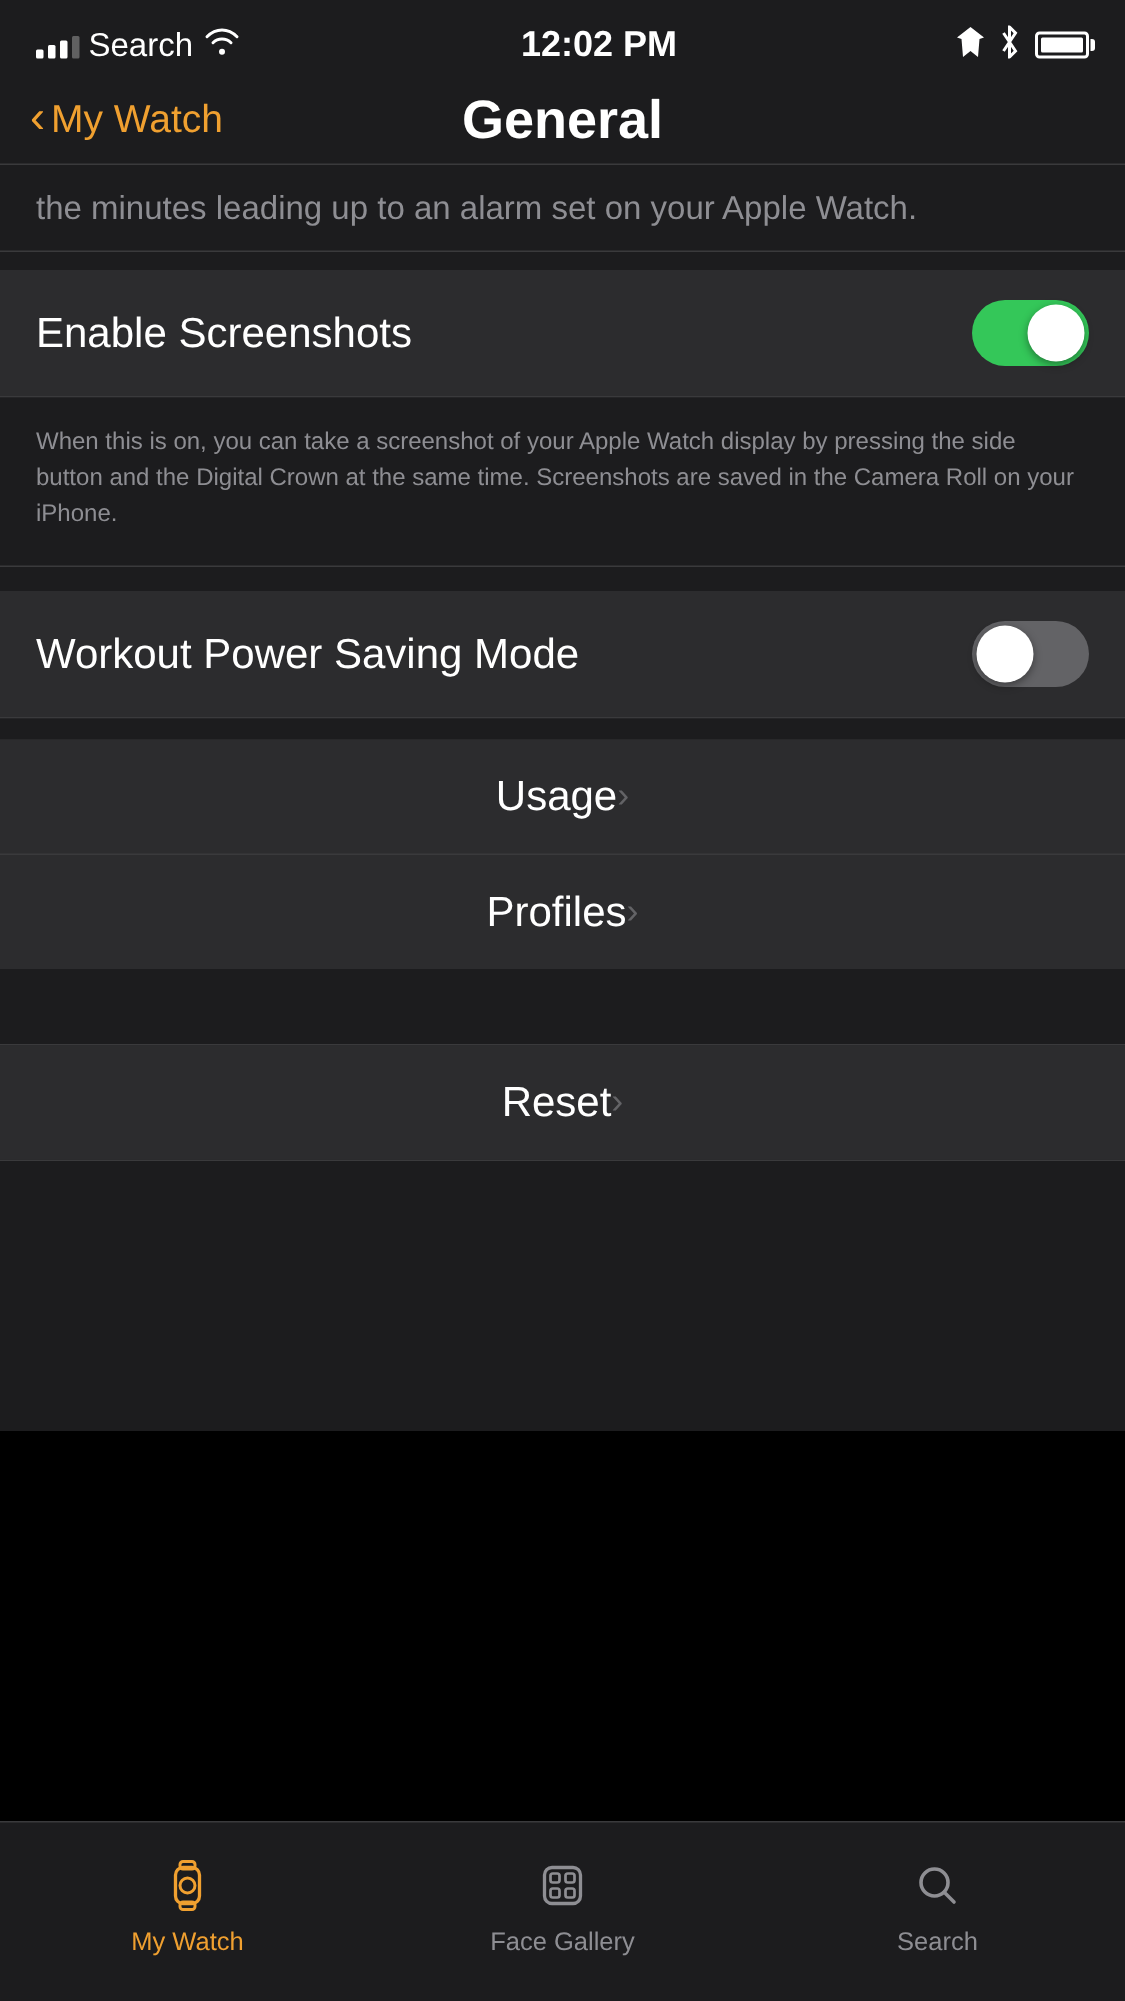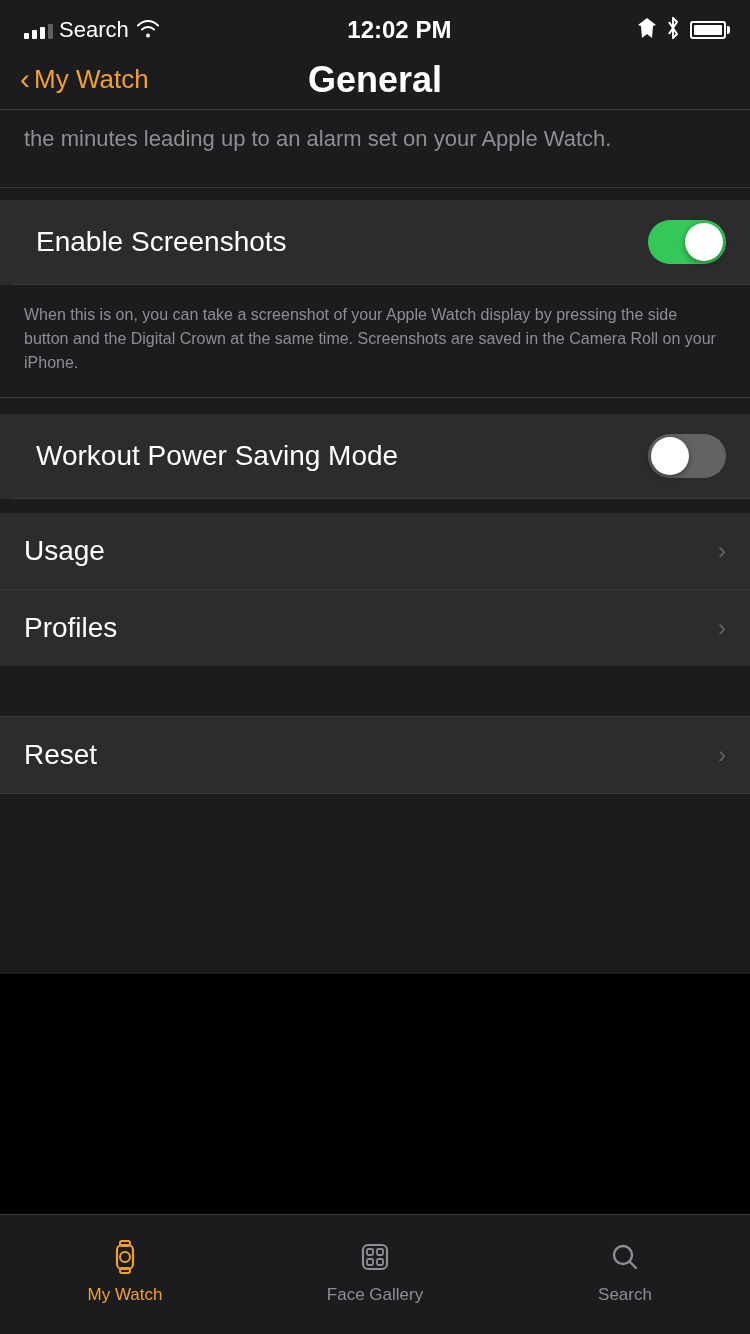--- a/index.html
+++ b/index.html
@@ -130,21 +130,21 @@
       color: #fff;
     }
 
     
     .content {
       background: #1c1c1e;
     }
 
     
     .top-partial {
-      padding: 14px 24px 32px;
+      padding: 14px 24px 12px;
       background: #1c1c1e;
       border-bottom: 1px solid #3a3a3c;
     }
     .top-partial p {
       font-size: 22px;
       color: #8e8e93;
       line-height: 1.4;
     }
 
     
@@ -154,21 +154,20 @@
     }
 
     
     .toggle-row {
       display: flex;
       justify-content: space-between;
       align-items: center;
       padding: 20px 24px;
       background: #2c2c2e;
       border-bottom: 1px solid #3a3a3c;
-      margin-left: 12px;
     }
     .toggle-label {
       font-size: 28px;
       color: #fff;
     }
 
     
     .toggle-switch {
       width: 78px;
       height: 44px;
@@ -219,21 +218,21 @@
       background: #1c1c1e;
     }
 
     
     .nav-list {
       background: #2c2c2e;
       margin-top: 0;
     }
     .nav-list-item {
       display: flex;
-      justify-content: space-between;
+      justify-content: center;
       align-items: center;
       padding: 22px 24px;
       background: #2c2c2e;
       border-bottom: 1px solid #3a3a3c;
       cursor: pointer;
     }
     .nav-list-item:last-child {
       border-bottom: none;
     }
     .nav-item-label {

